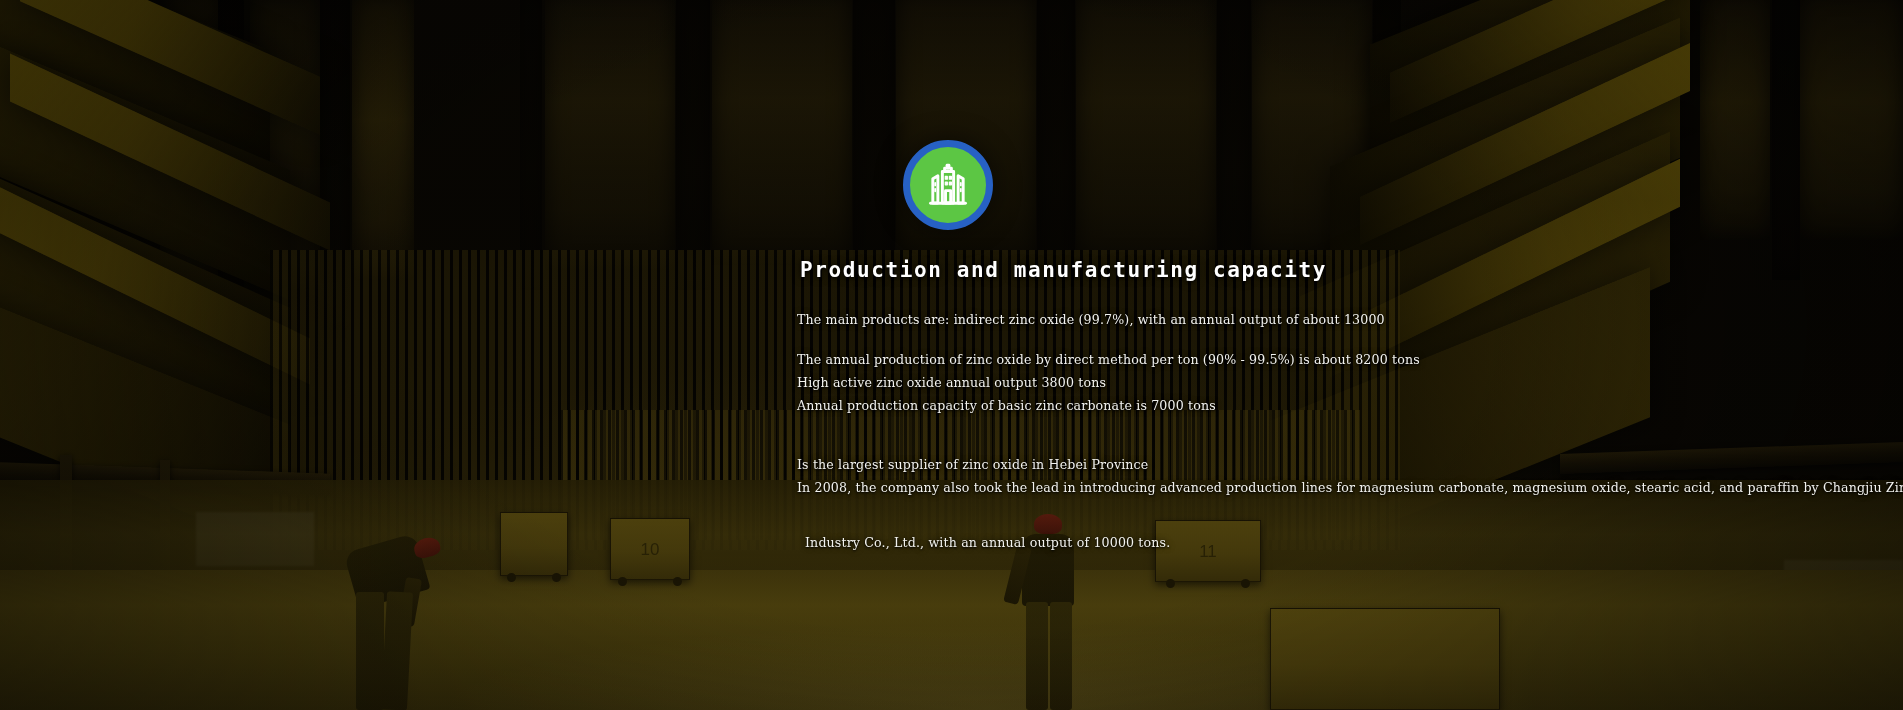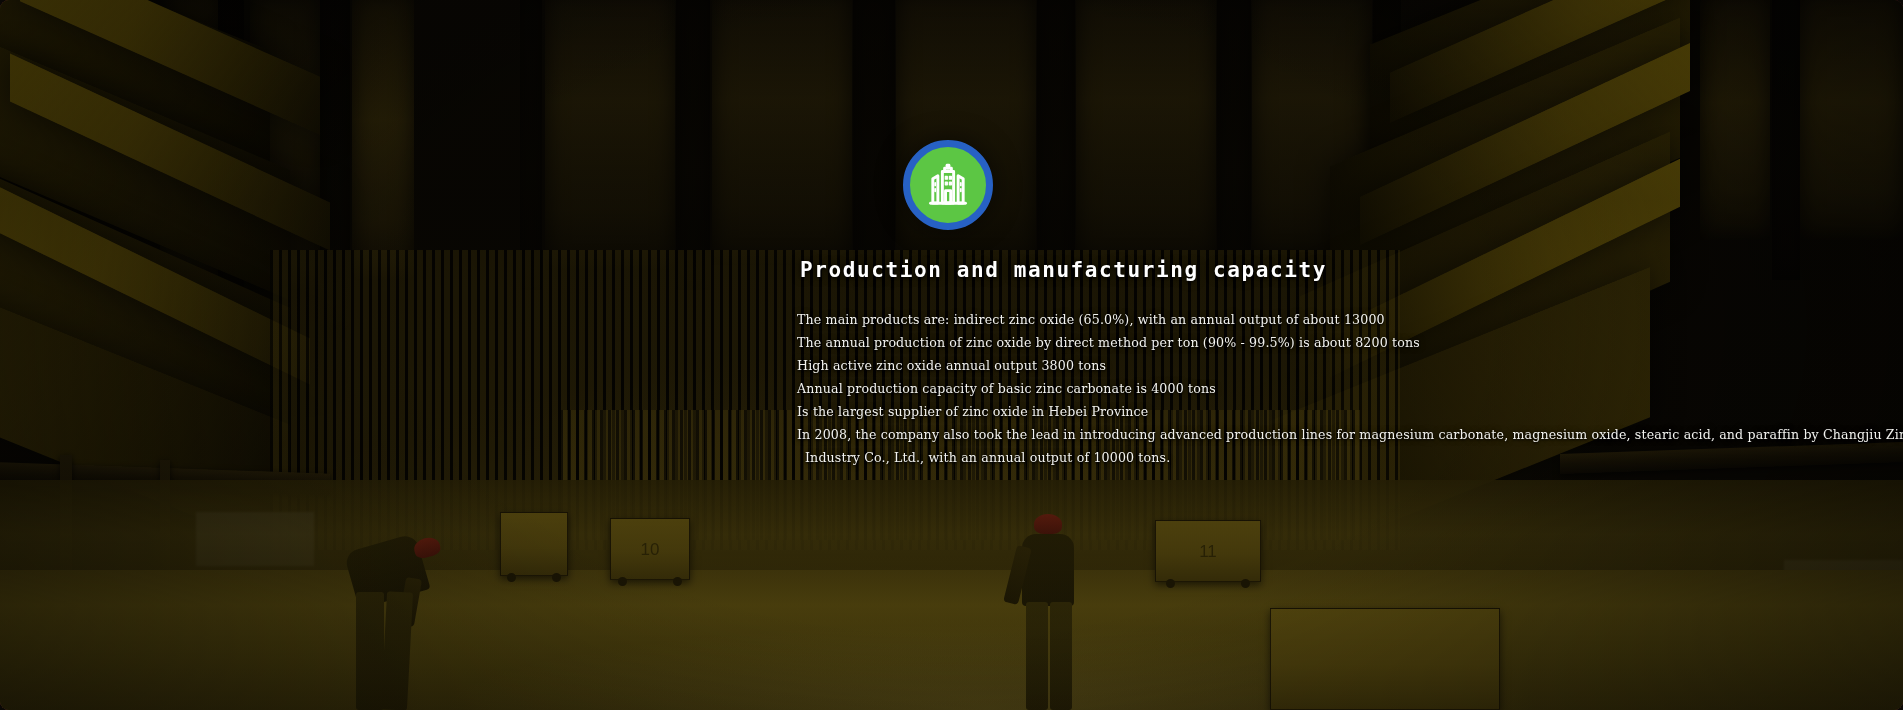--- a/index.html
+++ b/index.html
@@ -13,21 +13,20 @@
     font-family:"Liberation Mono", "DejaVu Sans Mono", monospace;
   }
 
   
   #stage {
     position:relative;
     width:1903px;
     height:710px;
     overflow:hidden;
     background:#be185d;
-    border-radius:9px;
   }
 
   
   .photo {
     position:absolute;
     inset:0;
     overflow:hidden;
   }
 
   
@@ -211,21 +210,21 @@
   }
   .copy-line {
     color:#f2f2ee;
     font-family:"DejaVu Serif", "Liberation Serif", serif;
     font-size:12.6px;
     line-height:23px;
     letter-spacing:.15px;
     white-space:nowrap;
     text-shadow:0 1px 2px rgba(0,0,0,.95), 0 0 6px rgba(0,0,0,.8);
   }
-  .copy-line.indent { padding-left:8px; }
+  .copy-line.indent { padding-left:8px;margin-top:32px; }
 </style>
 </head>
 <body>
 
 <div id="stage">
 
   <div class="photo">
     <div class="bg-base"></div>
 
     <div class="colrow">
@@ -348,23 +347,23 @@
           <path d="M12.6 27.4 v2.2" stroke-width="1.6"></path>
           <path d="M35.4 22.2 v2.2" stroke-width="1.6"></path>
           <path d="M35.4 27.4 v2.2" stroke-width="1.6"></path>
         </g>
       </svg>
     </div>
 
     <h1 class="title" style="color: rgb(255, 255, 255);">Production and manufacturing capacity</h1>
 
     <div class="body-copy" id="body-copy">
-        <p class="copy-line" style="color: rgb(242, 242, 238);">The main products are: indirect zinc oxide (65.0%), with an annual output of about 13000</p>
-        <p class="copy-line" style="color: rgb(242, 242, 238);">The annual production of zinc oxide by direct method per ton (90% - 99.5%) is about 8200 tons</p>
+        <p class="copy-line" style="color: rgb(242, 242, 238);">The main products are: indirect zinc oxide (99.7%), with an annual output of about 13000</p>
+        <p class="copy-line" style="color: rgb(242, 242, 238); margin-top: 17px;">The annual production of zinc oxide by direct method per ton (90% - 99.5%) is about 8200 tons</p>
         <p class="copy-line" style="color: rgb(242, 242, 238);">High active zinc oxide annual output 3800 tons</p>
-        <p class="copy-line" style="color: rgb(242, 242, 238);">Annual production capacity of basic zinc carbonate is 4000 tons</p>
-        <p class="copy-line" style="color: rgb(242, 242, 238);">Is the largest supplier of zinc oxide in Hebei Province</p>
+        <p class="copy-line" style="color: rgb(242, 242, 238);">Annual production capacity of basic zinc carbonate is 7000 tons</p>
+        <p class="copy-line" style="color: rgb(242, 242, 238); margin-top: 36px;">Is the largest supplier of zinc oxide in Hebei Province</p>
         <p class="copy-line" style="color: rgb(242, 242, 238);">In 2008, the company also took the lead in introducing advanced production lines for magnesium carbonate, magnesium oxide, stearic acid, and paraffin by Changjiu Zinc</p>
         <p class="copy-line indent" style="color: rgb(242, 242, 238);">Industry Co., Ltd., with an annual output of 10000 tons.</p>
       </div>
 
   </div>
 </div>
 
 </body></html>

